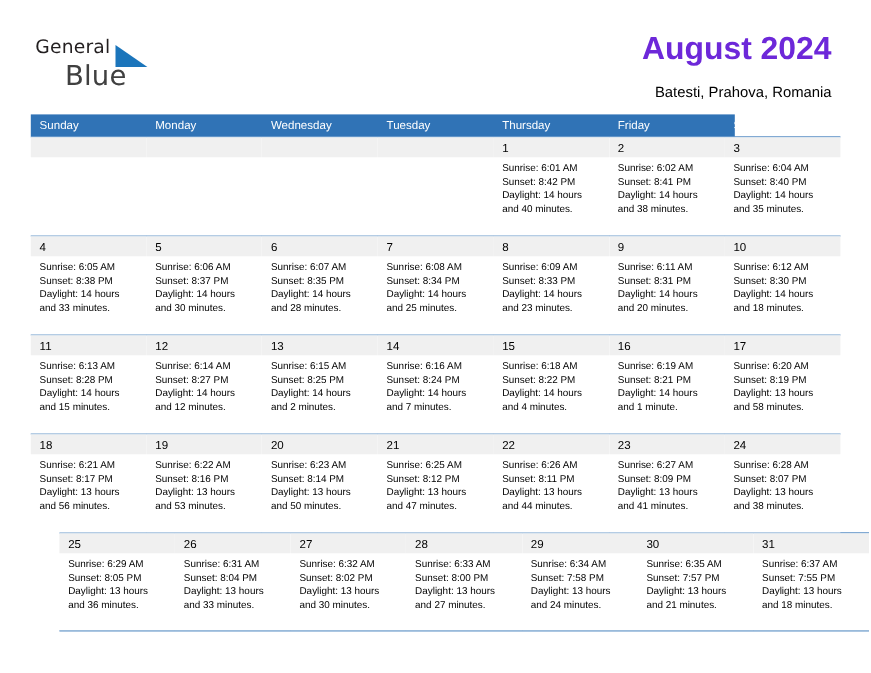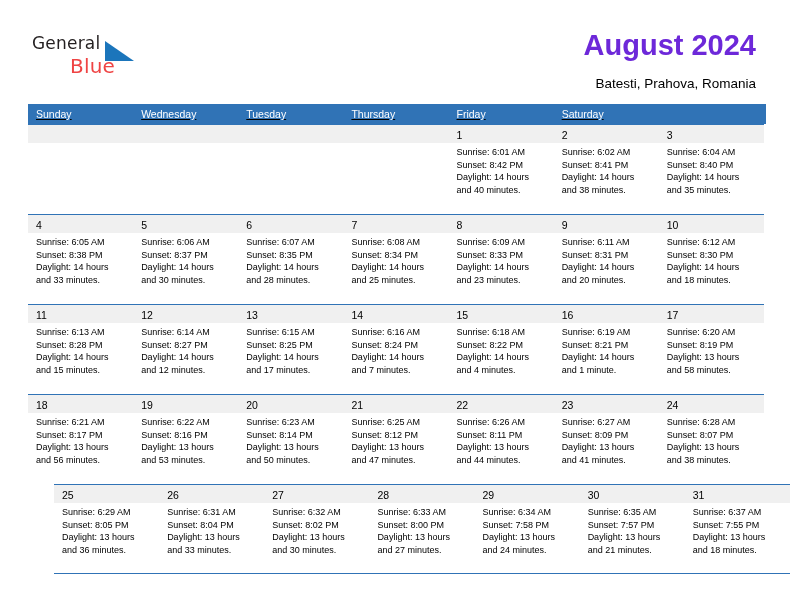--- a/index.html
+++ b/index.html
@@ -43,25 +43,25 @@
     left: 0;
     top: 0;
     font-size: 17px;
     letter-spacing: 0.2px;
     color: #231f20;
     font-family: "DejaVu Sans", sans-serif;
     font-weight: 400;
   }
   .logo-blue {
     position: absolute;
-    left: 38px;
+    left: 27px;
     top: 21px;
-    font-size: 20px;
+    font-size: 25px;
     letter-spacing: 0.2px;
-    color: #ef4444;
+    color: #404040;
     font-family: "DejaVu Sans", sans-serif;
     font-weight: 400;
   }
   .logo-triangle {
     position: absolute;
     left: 73px;
     top: 8px;
     width: 0;
     height: 0;
     border-left: 29px solid #1b75bb;
@@ -93,24 +93,23 @@
   
   .calendar {
     position: absolute;
     left: 28px;
     top: 104px;
     width: 736px;
   }
 
   .dow-row {
     display: flex;
-    width: 738px;
+    width: 640px;
     height: 20px;
     background: #3073b6;
-    text-decoration: underline;
   }
   .dow-cell {
     flex: 0 0 105.14px;
     width: 105.14px;
     height: 20px;
     box-sizing: border-box;
     padding-left: 8px;
     color: #ffffff;
     font-size: 10.5px;
     line-height: 20px;
@@ -174,20 +173,21 @@
     <div class="title-block">
       <div class="cal-title">August 2024</div>
       <div class="cal-subtitle">Batesti, Prahova, Romania</div>
     </div>
 
   </div>
 
   <div class="calendar">
     <div class="dow-row" id="dow-row">
         <div class="dow-cell">Sunday</div>
+        <div class="dow-cell">Monday</div>
         <div class="dow-cell">Wednesday</div>
         <div class="dow-cell">Tuesday</div>
         <div class="dow-cell">Thursday</div>
         <div class="dow-cell">Friday</div>
         <div class="dow-cell">Saturday</div>
       </div>
     <div id="weeks-container">
         <div class="week-row">
           <div class="day-cell empty">
             <div class="day-number-band"><span class="day-number"></span></div>
@@ -312,21 +312,21 @@
               <div class="detail-line">Daylight: 14 hours</div>
               <div class="detail-line">and 12 minutes.</div>
             </div>
           </div>
           <div class="day-cell">
             <div class="day-number-band"><span class="day-number">13</span></div>
             <div class="day-details">
               <div class="detail-line">Sunrise: 6:15 AM</div>
               <div class="detail-line">Sunset: 8:25 PM</div>
               <div class="detail-line">Daylight: 14 hours</div>
-              <div class="detail-line">and 17 minutes.</div>
+              <div class="detail-line">and 2 minutes.</div>
             </div>
           </div>
           <div class="day-cell">
             <div class="day-number-band"><span class="day-number">14</span></div>
             <div class="day-details">
               <div class="detail-line">Sunrise: 6:16 AM</div>
               <div class="detail-line">Sunset: 8:24 PM</div>
               <div class="detail-line">Daylight: 14 hours</div>
               <div class="detail-line">and 7 minutes.</div>
             </div>

